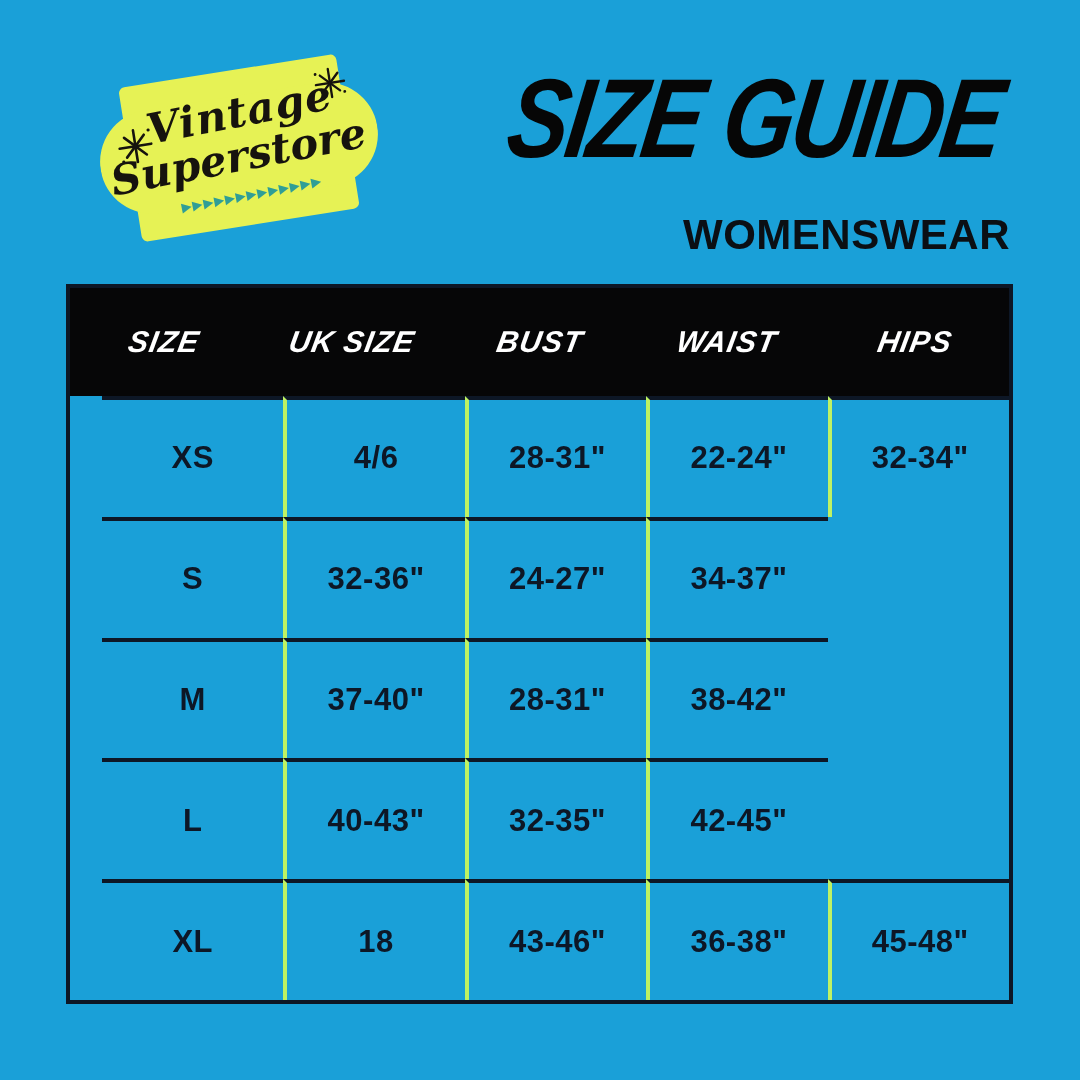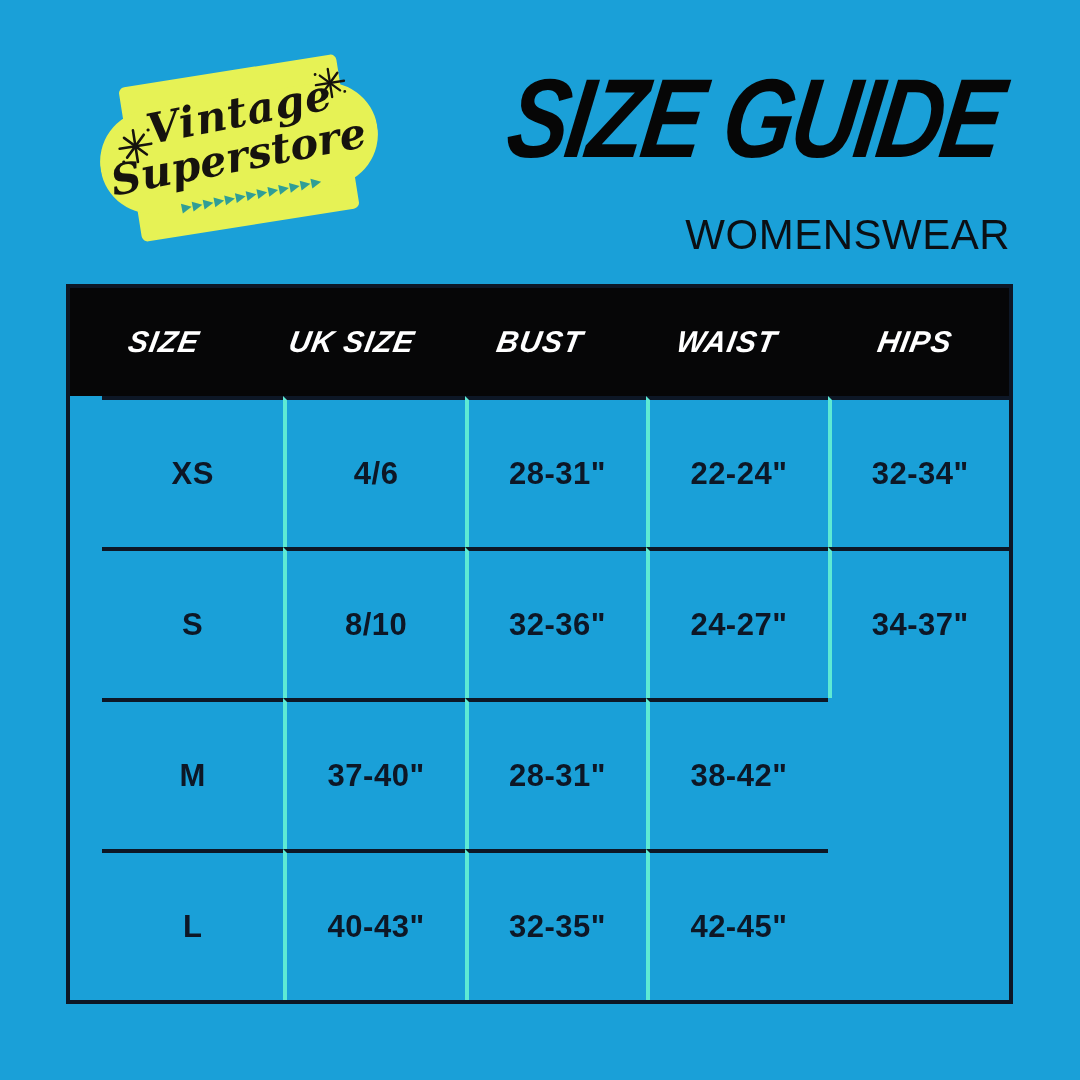--- a/index.html
+++ b/index.html
@@ -64,21 +64,21 @@
     line-height: 1;
     transform: skewX(-8deg) scaleY(1.22);
     transform-origin: right top;
     white-space: nowrap;
   }
   .subtitle {
     position: absolute;
     right: 70px;
     top: 211px;
     font-size: 42px;
-    font-weight: 400;
+    font-weight: 700;
     letter-spacing: 0.5px;
     color: #0B0F14;
     white-space: nowrap;
   }
 
   
   .size-table {
     position: absolute;
     left: 66px;
     top: 284px;
@@ -113,21 +113,21 @@
   .trow {
     display: grid;
     grid-template-columns: repeat(5, 1fr);
     flex: 1;
   }
   .trow .cell {
     display: flex;
     align-items: center;
     justify-content: center;
     border-top: 4px solid #0D1726;
-    border-left: 4px solid #5eead4;
+    border-left: 4px solid #bef264;
     color: #0D1726;
     font-size: 31px;
     font-weight: 700;
     letter-spacing: 0.5px;
     white-space: nowrap;
   }
   .trow .cell:first-child { border-left: none; }
 </style>
 </head>
 <body>
@@ -181,33 +181,39 @@
     <div class="tbody">
         <div class="trow">
           <div class="cell">XS</div>
           <div class="cell">4/6</div>
           <div class="cell">28-31"</div>
           <div class="cell">22-24"</div>
           <div class="cell">32-34"</div>
         </div>
         <div class="trow">
           <div class="cell">S</div>
-          <div class="cell">8/10</div>
           <div class="cell">32-36"</div>
           <div class="cell">24-27"</div>
           <div class="cell">34-37"</div>
         </div>
         <div class="trow">
           <div class="cell">M</div>
           <div class="cell">37-40"</div>
           <div class="cell">28-31"</div>
           <div class="cell">38-42"</div>
         </div>
         <div class="trow">
           <div class="cell">L</div>
           <div class="cell">40-43"</div>
           <div class="cell">32-35"</div>
           <div class="cell">42-45"</div>
         </div>
+        <div class="trow">
+          <div class="cell">XL</div>
+          <div class="cell">18</div>
+          <div class="cell">43-46"</div>
+          <div class="cell">36-38"</div>
+          <div class="cell">45-48"</div>
+        </div>
       </div>
   </div>
 
 </div>
 
 </body></html>

